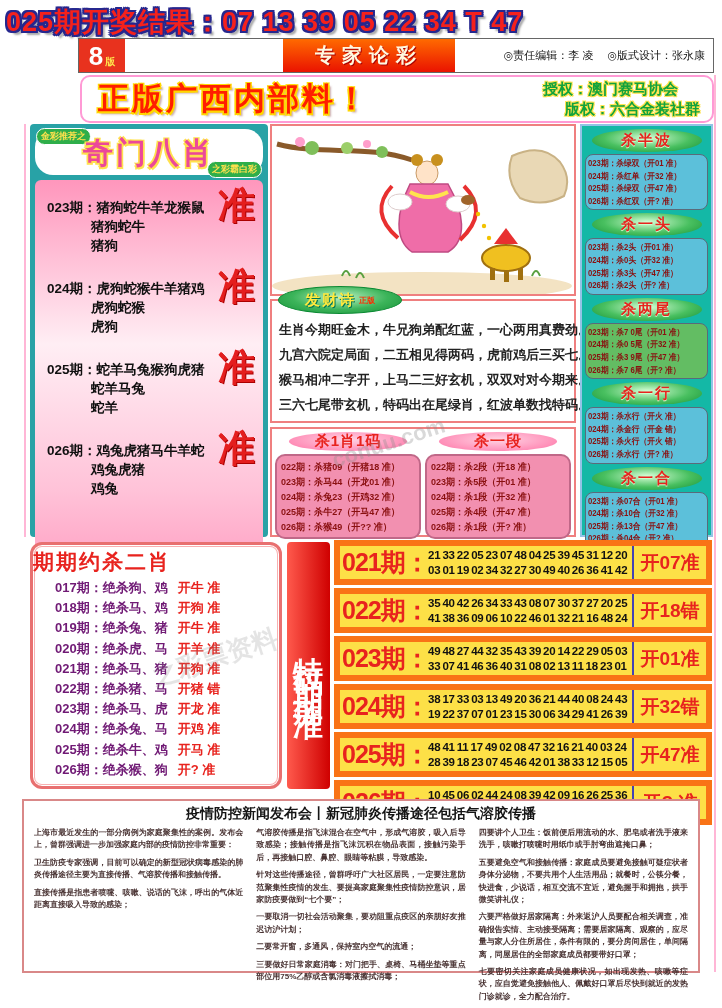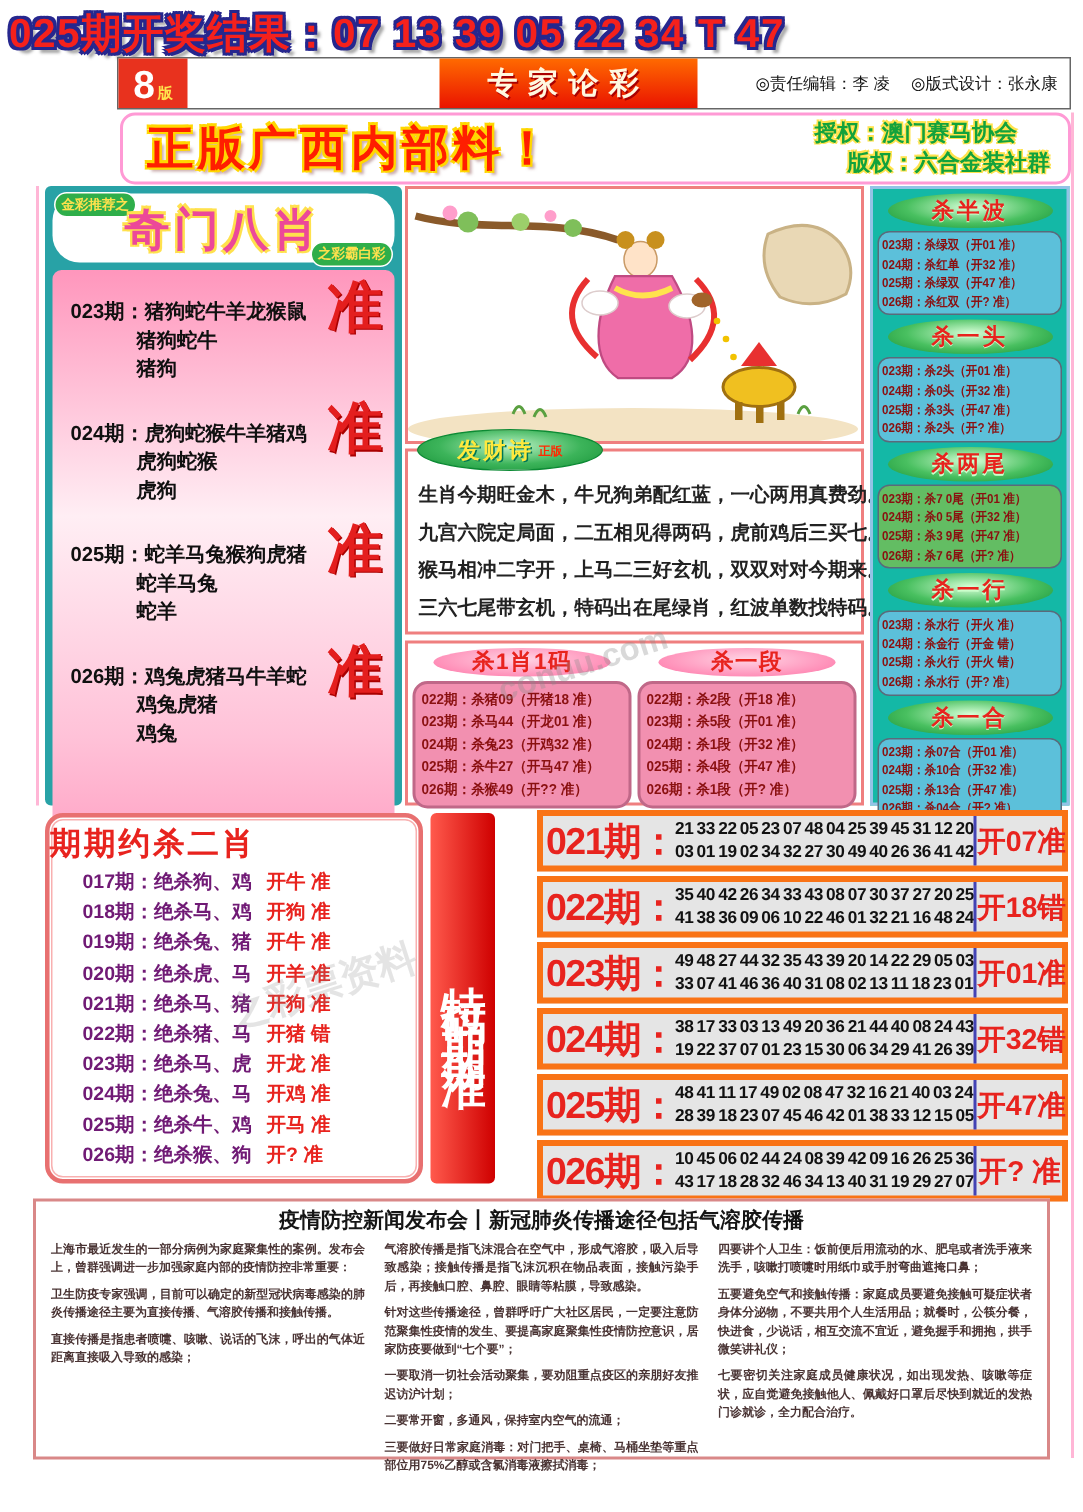--- a/index.html
+++ b/index.html
@@ -16,21 +16,21 @@
     text-shadow:-2px -2px 0 #26278e,2px -2px 0 #26278e,-2px 2px 0 #26278e,2px 2px 0 #26278e,
                 0 -2px 0 #26278e,0 2px 0 #26278e,-2px 0 0 #26278e,2px 0 0 #26278e,4px 4px 2px rgba(60,60,60,.45);
     white-space:nowrap;
   }
 
   
   .header-bar{left:78px;top:38px;width:634px;height:33px;border:1px solid #666;background:#fff;}
   .page-num{position:absolute;left:0;top:0;width:46px;height:33px;background:#e8321e;display:flex;align-items:center;justify-content:center;}
   .page-num .num{color:#fff;font-size:26px;font-weight:900;line-height:1;}
   .page-num .suffix{color:#ffe34d;font-size:10px;font-weight:700;margin:12px 0 0 2px;}
-  .masthead{position:absolute;left:214px;top:0;width:172px;height:33px;
+  .masthead{position:absolute;left:204px;top:0;width:172px;height:33px;
     background:linear-gradient(180deg,#ff6a00,#ea1300);
     color:#fff8e0;font-size:20px;font-weight:900;letter-spacing:7px;
     font-family:"Liberation Serif","DejaVu Serif",serif;
     display:flex;align-items:center;justify-content:center;text-shadow:1px 1px 0 #a00;}
   .credits{position:absolute;right:8px;top:0;height:33px;display:flex;align-items:center;gap:14px;font-size:11px;color:#111;white-space:nowrap;}
 
   
   .banner{left:80px;top:75px;width:630px;height:44px;border:2px solid #ff9ad5;border-radius:10px;background:#fff;}
   .banner-title{position:absolute;left:16px;top:0;height:44px;line-height:44px;font-size:31px;font-weight:900;color:#ff1e00;letter-spacing:3px;white-space:nowrap;
     text-shadow:-1.5px -1.5px 0 #ffd700,1.5px -1.5px 0 #ffd700,-1.5px 1.5px 0 #ffd700,1.5px 1.5px 0 #ffd700,3px 3px 2px rgba(150,90,90,.5);}
@@ -95,21 +95,21 @@
   .j-res{color:#e8231e;margin-left:10px;}
 
   
   .tema{left:287px;top:542px;width:43px;height:247px;border-radius:4px;
     background:linear-gradient(90deg,#ff5a4d,#cf0000);
     display:flex;align-items:center;justify-content:center;}
   .tema span{writing-mode:vertical-rl;text-orientation:upright;color:#fff;font-size:30px;font-weight:900;letter-spacing:13px;line-height:43px;}
 
   
   .main-table{left:334px;top:540px;width:378px;height:251px;display:flex;flex-direction:column;gap:3px;}
-  .m-row{flex:1;display:flex;border:4px solid #f97316;background:#e5e5e5;box-sizing:border-box;margin-left:24px;}
+  .m-row{flex:1;display:flex;border:6px solid #f97316;background:#fde047;box-sizing:border-box;}
   .m-period{width:86px;display:flex;align-items:center;padding-left:2px;font-size:25px;font-weight:900;color:#e8231e;letter-spacing:-1px;white-space:nowrap;}
   .m-nums{flex:1;display:flex;flex-direction:column;justify-content:center;font-size:11.5px;font-weight:700;color:#111;line-height:15px;letter-spacing:-0.2px;word-spacing:-1px;white-space:nowrap;}
   .m-res{width:72px;border-left:2px solid #4343b4;display:flex;align-items:center;justify-content:center;font-size:19px;font-weight:900;color:#e8231e;white-space:nowrap;}
 
   
   .news{left:22px;top:799px;width:678px;height:174px;border:2px solid #d98888;background:#fff;box-sizing:border-box;padding:3px 10px;}
   .news-title{text-align:center;font-size:14px;font-weight:900;color:#151515;font-family:"Liberation Serif","DejaVu Serif",serif;margin:1px 0 4px 0;}
   .news-cols{display:flex;gap:13px;}
   .n-col{flex:1;font-size:8px;color:#4a3434;font-weight:600;line-height:1.55;text-align:justify;}
   .n-col p{margin:0 0 5px 0;}
@@ -379,19 +379,20 @@
     <div class="n-col">
       <p>气溶胶传播是指飞沫混合在空气中，形成气溶胶，吸入后导致感染；接触传播是指飞沫沉积在物品表面，接触污染手后，再接触口腔、鼻腔、眼睛等粘膜，导致感染。</p>
       <p>针对这些传播途径，曾群呼吁广大社区居民，一定要注意防范聚集性疫情的发生、要提高家庭聚集性疫情防控意识，居家防疫要做到“七个要”；</p>
       <p>一要取消一切社会活动聚集，要劝阻重点疫区的亲朋好友推迟访沪计划；</p>
       <p>二要常开窗，多通风，保持室内空气的流通；</p>
       <p>三要做好日常家庭消毒：对门把手、桌椅、马桶坐垫等重点部位用75%乙醇或含氯消毒液擦拭消毒；</p>
     </div>
     <div class="n-col">
       <p>四要讲个人卫生：饭前便后用流动的水、肥皂或者洗手液来洗手，咳嗽打喷嚏时用纸巾或手肘弯曲遮掩口鼻；</p>
       <p>五要避免空气和接触传播：家庭成员要避免接触可疑症状者身体分泌物，不要共用个人生活用品；就餐时，公筷分餐，快进食，少说话，相互交流不宜近，避免握手和拥抱，拱手微笑讲礼仪；</p>
+      <p>六要严格做好居家隔离：外来返沪人员要配合相关调查，准确报告实情、主动接受隔离；需要居家隔离、观察的，应尽量与家人分住所居住，条件有限的，要分房间居住，单间隔离，同屋居住的全部家庭成员都要带好口罩；</p>
       <p>七要密切关注家庭成员健康状况，如出现发热、咳嗽等症状，应自觉避免接触他人、佩戴好口罩后尽快到就近的发热门诊就诊，全力配合治疗。</p>
     </div>
   </div>
 </div>
 
 <div class="abs wm wm-a">conuu.com</div>
 <div class="abs wm wm-b">之彩票资料</div>
 
 </body></html>

